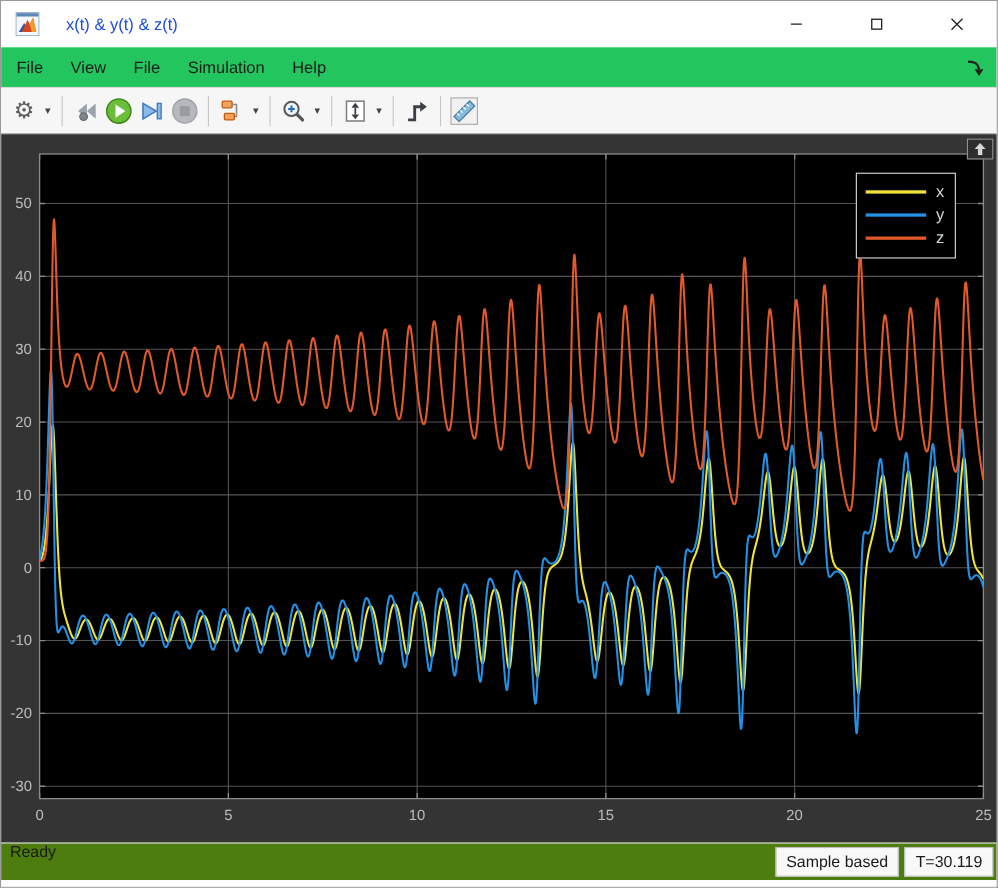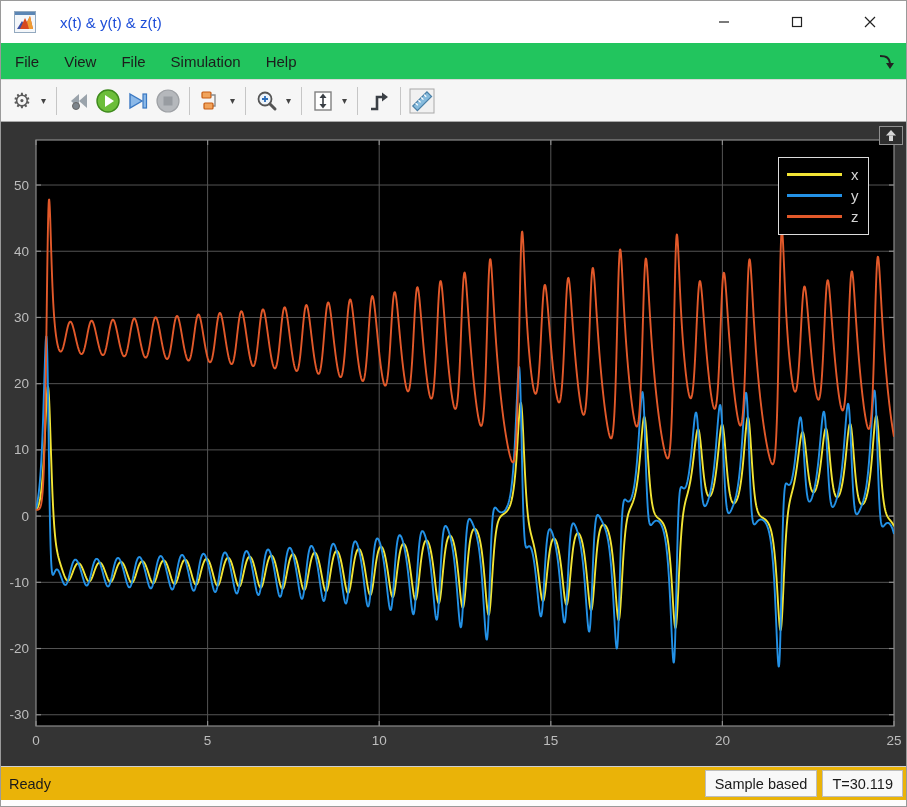--- a/index.html
+++ b/index.html
@@ -37,22 +37,22 @@
   .legend{ position:absolute; top:35px; right:39px; width:91px; background:#000;
            border:1px solid #dcdcdc; padding:6px 8px 7px 8px; }
   .legend-row{ display:flex; align-items:center; height:21px; }
   .legend-swatch{ width:55px; height:2.5px; }
   .legend-label{ margin-left:9px; color:#d4d4d4; font-size:15px; }
   .collapse-btn{ position:absolute; top:4px; right:5px; width:24px; height:19px;
                  background:#2e2e2e; border:1px solid #909090; display:flex;
                  align-items:center; justify-content:center; padding:0; }
 
   
-  .statusbar{ height:34px; background:#eab308; border-top:1px solid #cfcfcf;
-              display:flex; align-items:center; position:relative; }
+  .statusbar{ height:34px; background:#4d7c0f; border-top:1px solid #cfcfcf;
+              display:flex; position:relative; }
   .status-left{ margin-left:8px; font-size:14.5px; color:#1a1a1a; }
   .status-right{ position:absolute; right:3px; top:3px; display:flex; gap:5px; }
   .status-box{ height:27px; background:#f8f8f8; border:1px solid #bdbdbd;
                display:flex; align-items:center; padding:0 9px; font-size:14.5px; color:#1a1a1a; }
   .bottom-strip{ height:7px; background:#fdfdfd; }
 </style>
 </head>
 <body>
 
 <div class="window">

